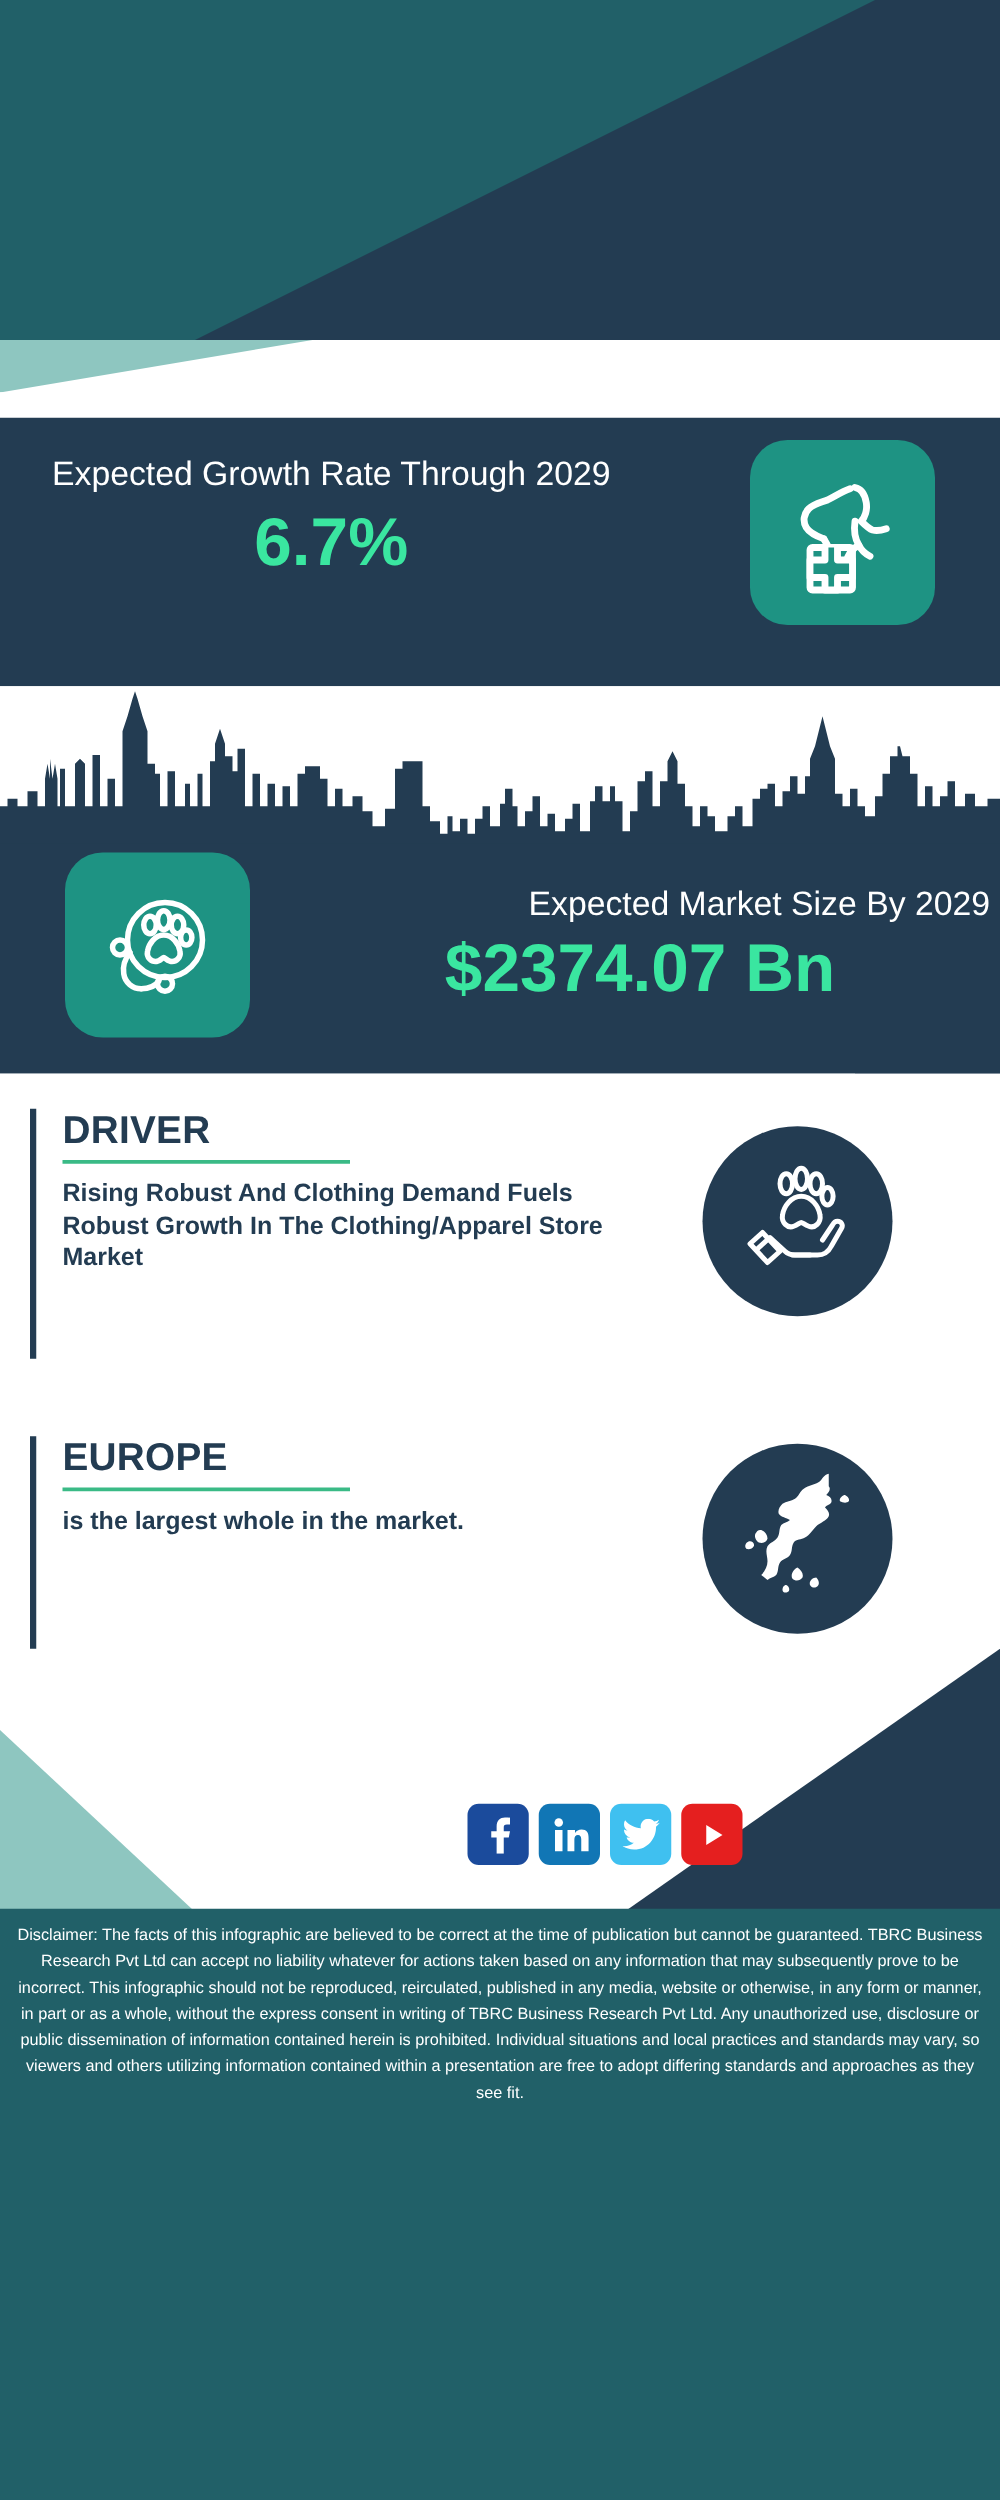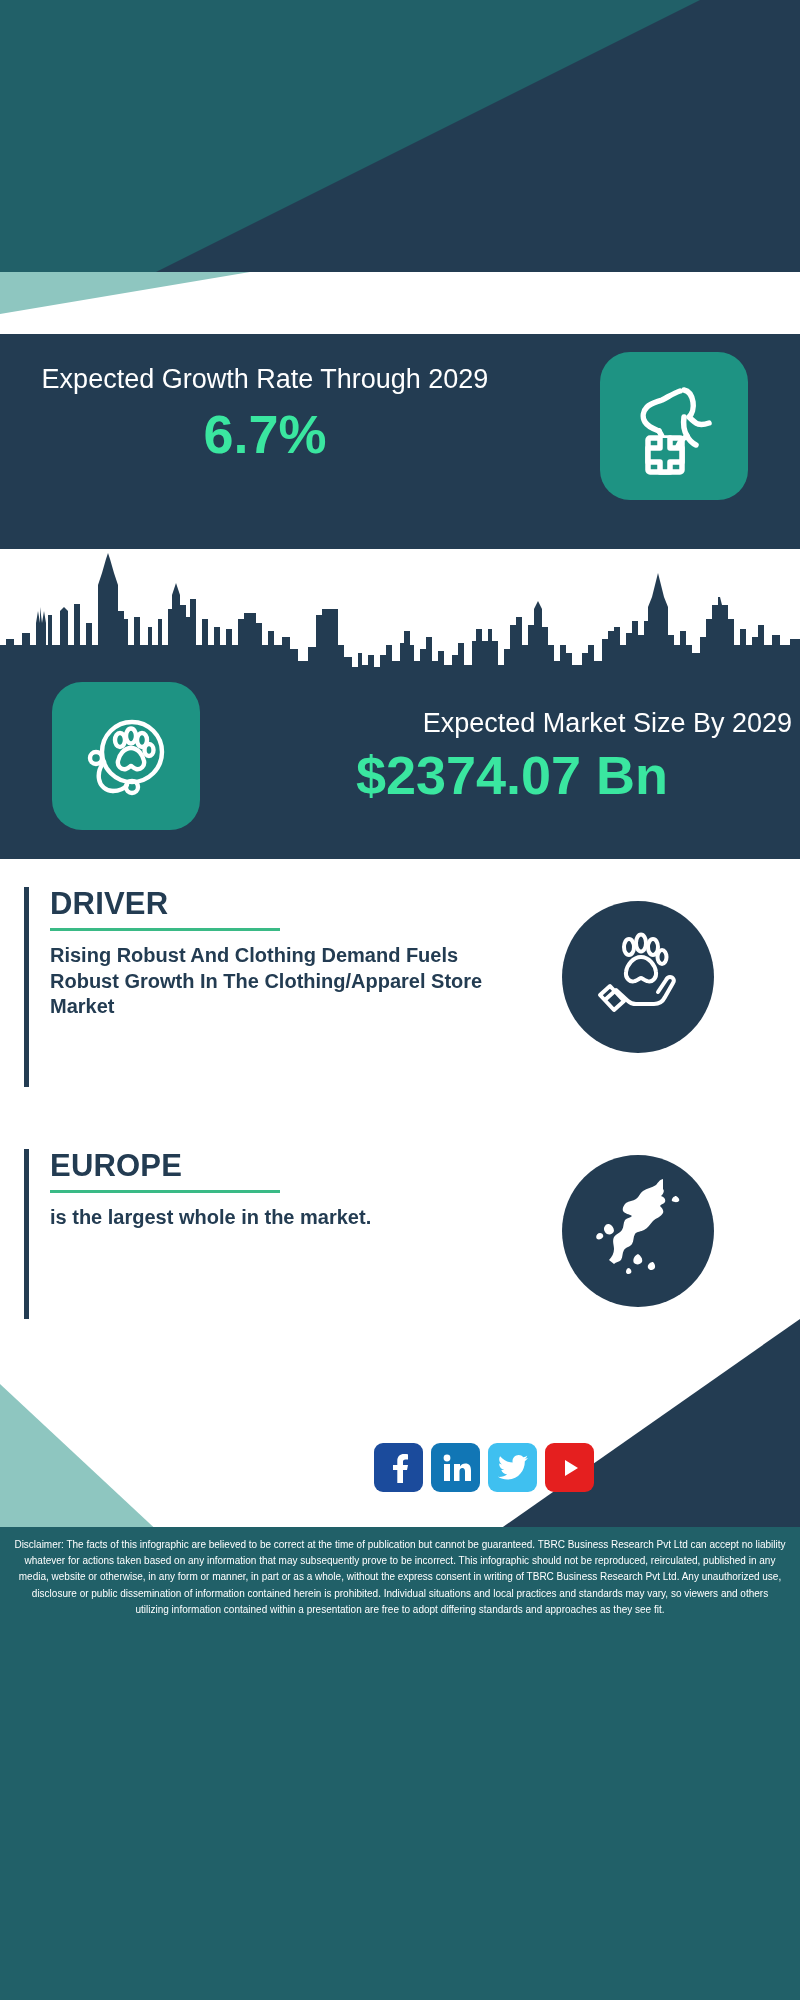--- a/index.html
+++ b/index.html
@@ -105,21 +105,21 @@
   .socials { position:absolute; left:374px; top:1443px; display:flex; gap:8px; z-index:7; }
   .sbtn { width:49px; height:49px; border-radius:9px; display:flex; align-items:center; justify-content:center; }
   .s-fb { background:#1b4b9c; }
   .s-in { background:#1176b5; }
   .s-tw { background:#3fc0f0; }
   .s-yt { background:#e51f1f; }
 
   .disclaimer {
     position:absolute; left:0; top:1527px; width:800px; height:473px;
     background:#216068; color:#ffffff;
-    font-size:10px; line-height:1.62; text-align:center;
+    font-size:13px; line-height:1.62; text-align:center;
     padding:10px 14px 0 14px; z-index:8;
   }
 </style>
 </head>
 <body>
 
 <div class="page">
 
   <div class="header">
     <div class="navy-diag"></div>

